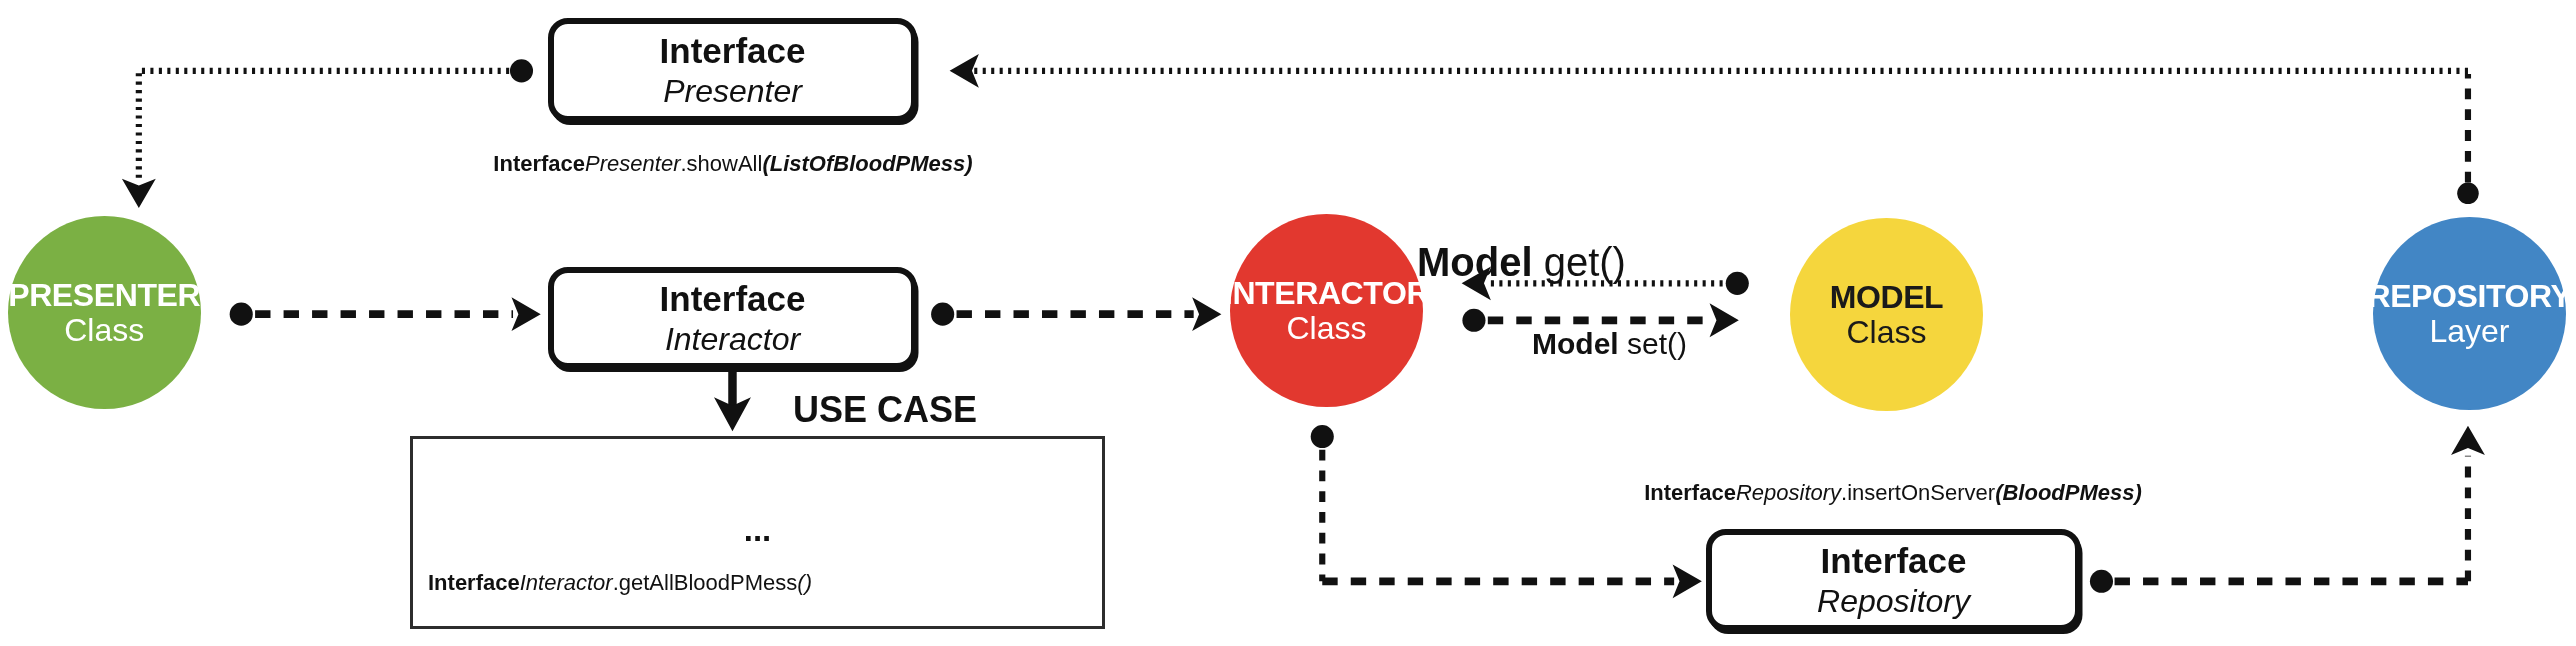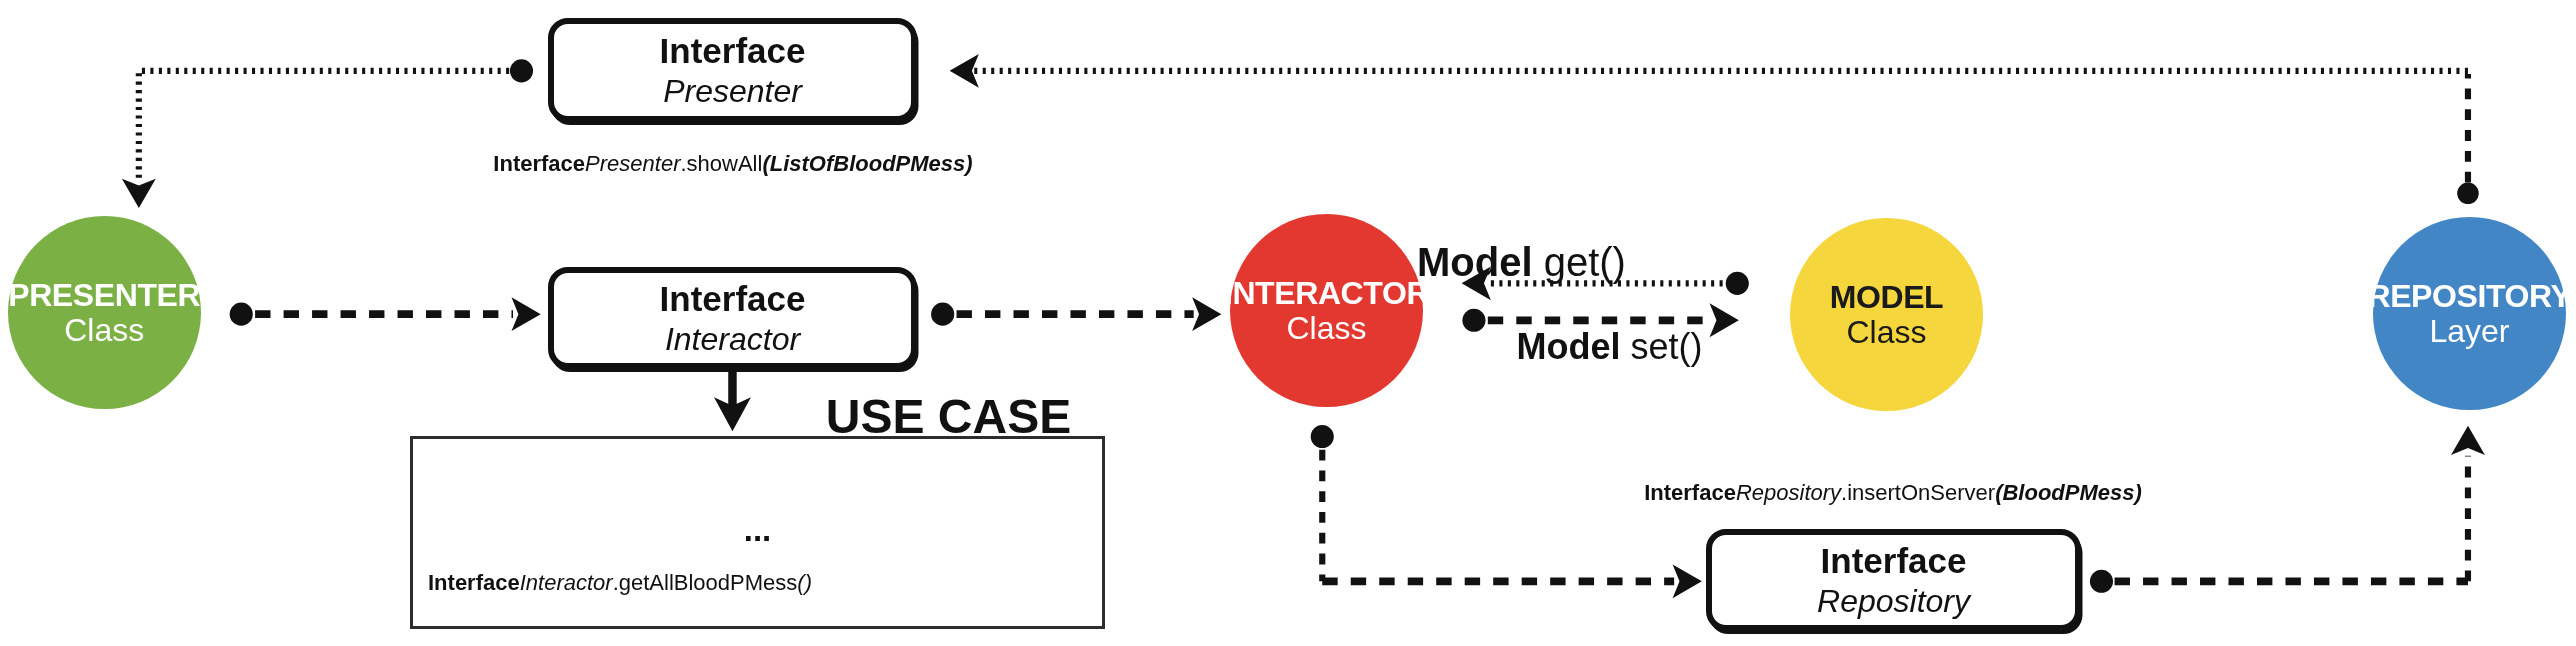--- a/index.html
+++ b/index.html
@@ -30,22 +30,22 @@
 
   
   .ucbox{position:absolute;left:410px;top:436px;width:695px;height:193px;background:#ffffff;
          border:3.1px solid #2d2d2d;box-sizing:border-box;z-index:2;}
 
   
   .method-label{position:absolute;font-size:22px;color:#111;white-space:nowrap;z-index:3;line-height:1.1;}
   .seg-b{font-weight:700;}
   .seg-i{font-style:italic;}
   .seg-bi{font-weight:700;font-style:italic;}
-  .uc-title{position:absolute;left:793px;top:389px;width:311px;text-align:center;
-            font-weight:700;font-size:48px;color:#111;z-index:3;}
+  .uc-title{position:absolute;left:793px;top:389px;width:311px;text-align:left;
+            font-weight:700;font-size:36px;color:#111;z-index:3;}
   .uc-ellipsis{position:absolute;left:410px;top:511px;width:695px;text-align:center;
                font-weight:700;font-size:33px;color:#111;z-index:3;}
 </style>
 </head>
 <body>
 
 <div id="canvas">
 
   <svg id="connectors" viewBox="0 0 3345 839" xmlns="http://www.w3.org/2000/svg">
 
@@ -143,18 +143,18 @@
 
   <div class="ucbox"></div>
   <div class="uc-title">USE CASE</div>
   <div class="uc-ellipsis">...</div>
   <div class="method-label" style="left:428px;top:571px;"><span class="seg-b">Interface</span><span class="seg-i">Interactor</span><span class="seg-r">.getAllBloodPMess</span><span class="seg-i">()</span></div>
 
   <div class="method-label" style="left:348px;top:152px;width:770px;text-align:center;"><span class="seg-b">Interface</span><span class="seg-i">Presenter</span><span class="seg-r">.showAll</span><span class="seg-bi">(ListOfBloodPMess)</span></div>
 
   <div class="method-label" style="left:1417px;top:240px;width:385px;font-size:40px;"><span class="seg-b">Model </span><span class="seg-r">get()</span></div>
 
-  <div class="method-label" style="left:1417px;top:327px;width:385px;text-align:center;font-size:36px;"><span class="seg-b">Model </span><span class="seg-r">set()</span></div>
+  <div class="method-label" style="left:1417px;top:327px;width:385px;text-align:center;font-size:30px;"><span class="seg-b">Model </span><span class="seg-r">set()</span></div>
 
   <div class="method-label" style="left:1508px;top:481px;width:770px;text-align:center;"><span class="seg-b">Interface</span><span class="seg-i">Repository</span><span class="seg-r">.insertOnServer</span><span class="seg-bi">(BloodPMess)</span></div>
 
 </div>
 
 
 </body></html>

